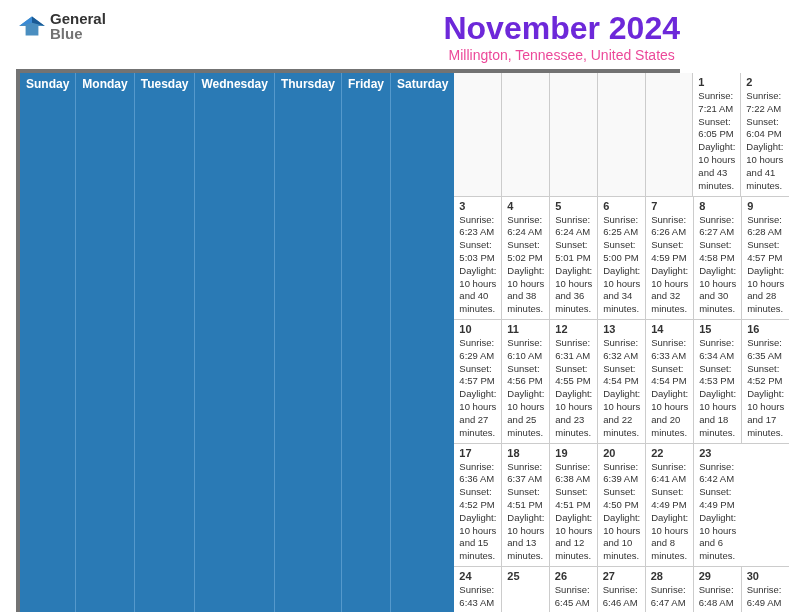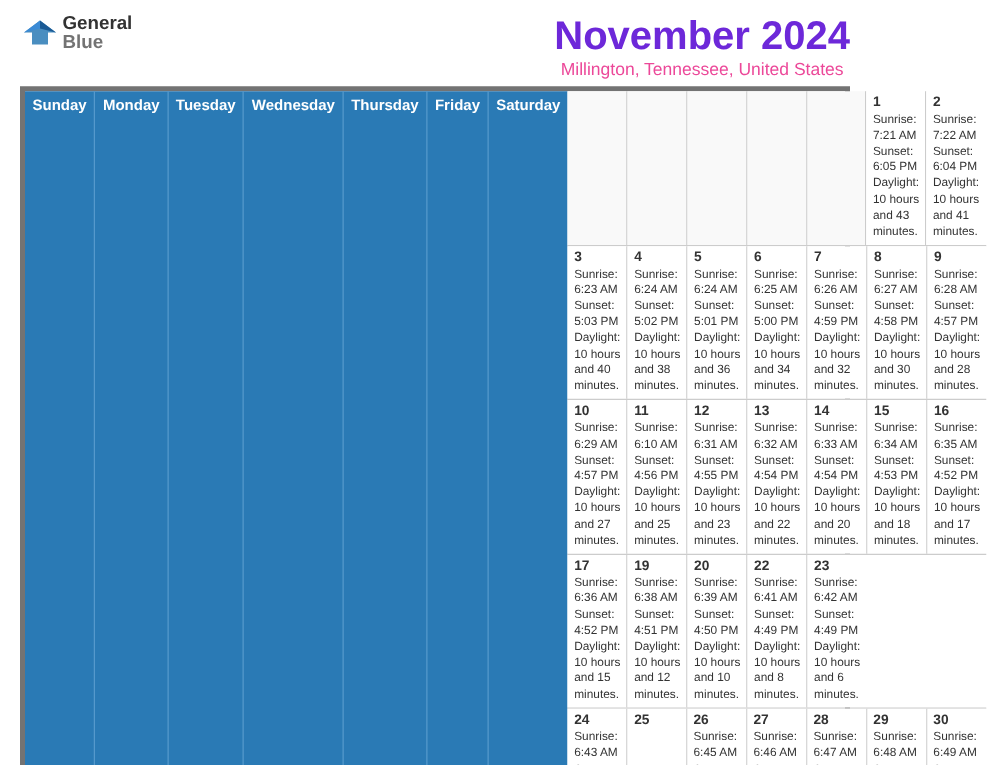--- a/index.html
+++ b/index.html
@@ -278,20 +278,26 @@
           </div>
         </div>
         <div class="cal-row">
           <div class="cal-cell">
             <div class="day-num">17</div>
             <div class="day-info">Sunrise: 6:36 AM
 Sunset: 4:52 PM
 Daylight: 10 hours and 15 minutes.</div>
           </div>
           <div class="cal-cell">
+            <div class="day-num">18</div>
+            <div class="day-info">Sunrise: 6:37 AM
+Sunset: 4:51 PM
+Daylight: 10 hours and 13 minutes.</div>
+          </div>
+          <div class="cal-cell">
             <div class="day-num">19</div>
             <div class="day-info">Sunrise: 6:38 AM
 Sunset: 4:51 PM
 Daylight: 10 hours and 12 minutes.</div>
           </div>
           <div class="cal-cell">
             <div class="day-num">20</div>
             <div class="day-info">Sunrise: 6:39 AM
 Sunset: 4:50 PM
 Daylight: 10 hours and 10 minutes.</div>

